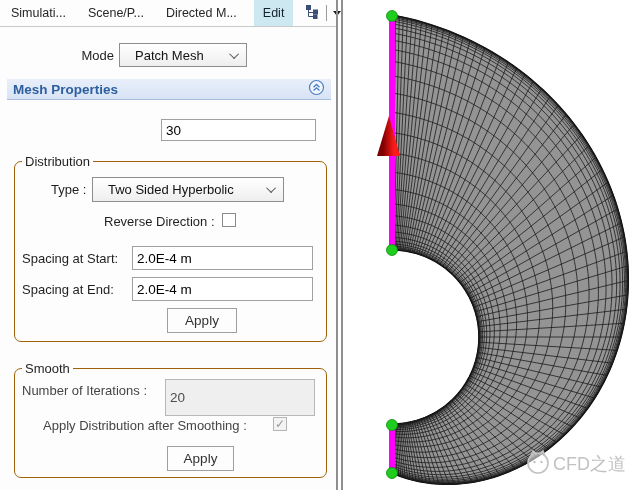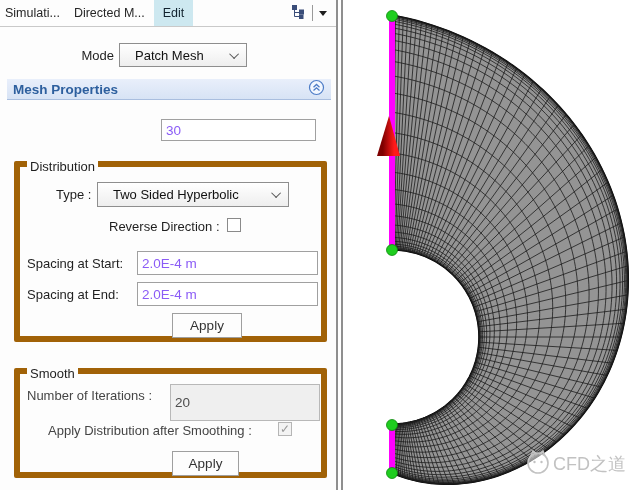--- a/index.html
+++ b/index.html
@@ -5,21 +5,21 @@
   * { margin:0; padding:0; box-sizing:border-box; }
   html,body { width:630px; height:490px; overflow:hidden; background:#fff;
               font-family:"Liberation Sans", sans-serif; }
   #app { position:relative; width:630px; height:490px; background:#fff; }
 
   
   #panel { position:absolute; left:0; top:0; width:336px; height:490px; background:#fdfdfd; }
 
   #tabbar { position:absolute; left:0; top:0; width:336px; height:27px;
             border-bottom:1px solid #c9c9c9; display:flex; align-items:center;
-            gap:4px; background:#fdfdfd; }
+            padding-left:6px; gap:12px; background:#fdfdfd; }
   .tab { font-size:12.5px; color:#262626; padding:5px 5px; white-space:nowrap; cursor:default; }
   .tab.active { background:#cde8f0; padding:6px 9px; color:#11222e; }
   .tabbar-icons { margin-left:auto; display:flex; align-items:center; gap:6px; padding-right:9px; }
   .vsep { width:1px; height:16px; background:#9a9a9a; }
   .caret-down { width:0; height:0; border-left:4px solid transparent;
                 border-right:4px solid transparent; border-top:5px solid #1d1d1d; }
 
   .row-label { position:absolute; font-size:13px; color:#1f1f1f; white-space:nowrap; }
   .dim { color:#454545; }
 
@@ -32,25 +32,25 @@
                  transform:rotate(-45deg) translateY(-2px); }
 
   #section-header { position:absolute; left:7px; top:79px; width:324px; height:21px;
                     background:linear-gradient(#e9effb,#d7e3f5);
                     border-bottom:1px solid #a9bedf;
                     display:flex; align-items:center; padding:0 6px; }
   #section-header .title { font-size:13.5px; font-weight:bold; color:#2d5f9e; }
   #section-header .collapse { margin-left:auto; }
 
   .tinput { position:absolute; border:1px solid #a0a0a0; background:#fff;
-            font-size:13.5px; color:#8b5cf6; padding:0 4px;
+            font-size:13.5px; color:#000000; padding:0 4px;
             font-family:"Liberation Sans", sans-serif; }
   .tinput:disabled { background:#efefef; color:#4d4d4d; border-color:#b8b8b8; }
 
-  .groupbox { position:absolute; border:6px solid #a16207; border-radius:2px; }
+  .groupbox { position:absolute; border:1px solid #a16207; border-radius:7px; }
   .legend { position:absolute; top:-8px; left:7px; background:#fdfdfd;
             padding:0 3px; font-size:13px; color:#1f1f1f; }
 
   .checkbox { position:absolute; width:14px; height:14px; border:1px solid #8a8a8a;
               background:#fff; font-size:12px; line-height:12px; text-align:center;
               color:#333; }
   .checkbox.disabled { background:#f3f3f3; border-color:#b5b5b5; color:#9a9a9a; }
   .checkbox.checked::after { content:"\2713"; }
 
   .btn { position:absolute; border:1px solid #9f9f9f; background:#fdfdfd;
@@ -64,20 +64,21 @@
 </style>
 </head>
 <body>
 
 <div id="app">
 
   <div id="panel">
 
     <div id="tabbar">
       <div class="tab">Simulati...</div>
+      <div class="tab">Scene/P...</div>
       <div class="tab">Directed M...</div>
       <div class="tab active">Edit</div>
       <div class="tabbar-icons">
         <span>
           <svg width="15" height="15" viewBox="0 0 15 15">
             <rect x="1" y="1" width="5" height="5" fill="#3a4d79"></rect>
             <path d="M3.5 6 V12.5 H8 M3.5 8.5 H8" stroke="#3a4d79" stroke-width="1" fill="none"></path>
             <rect x="8" y="5.5" width="5" height="5" fill="#3a4d79"></rect>
             <rect x="8" y="10.5" width="4.5" height="4.5" fill="#3a4d79"></rect>
           </svg>

